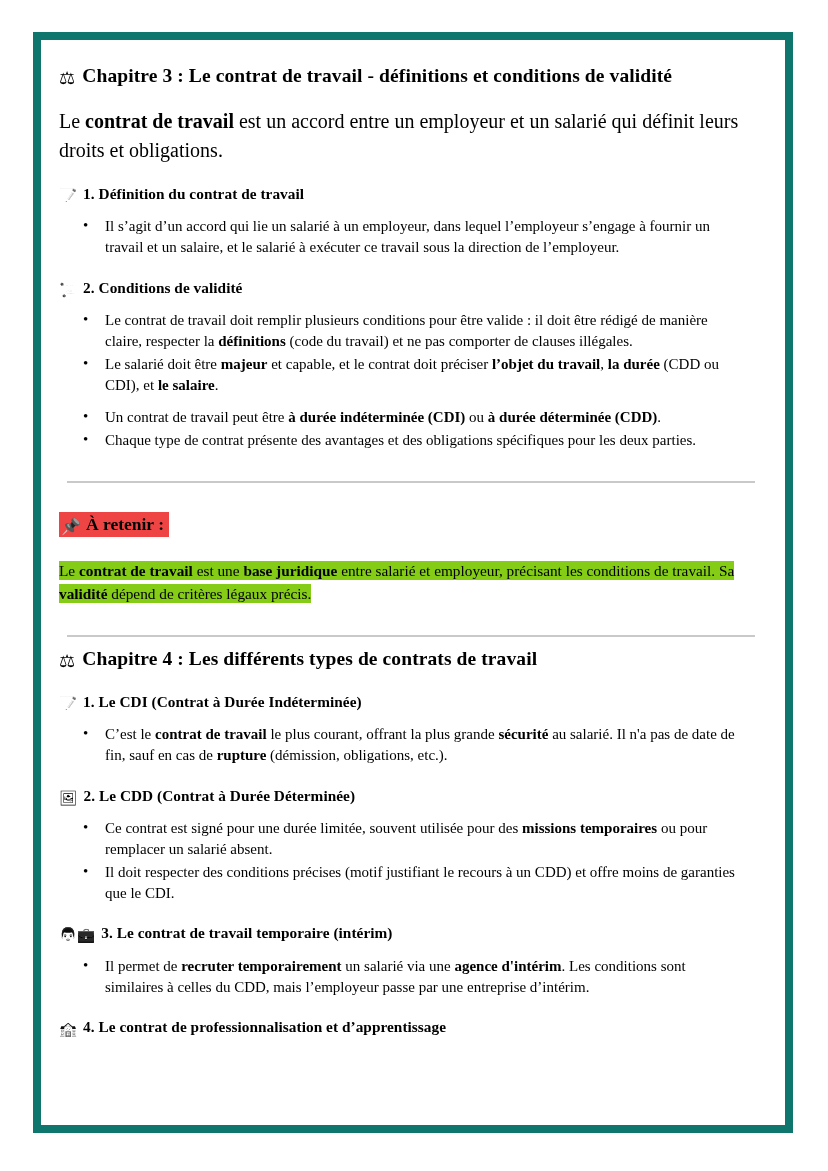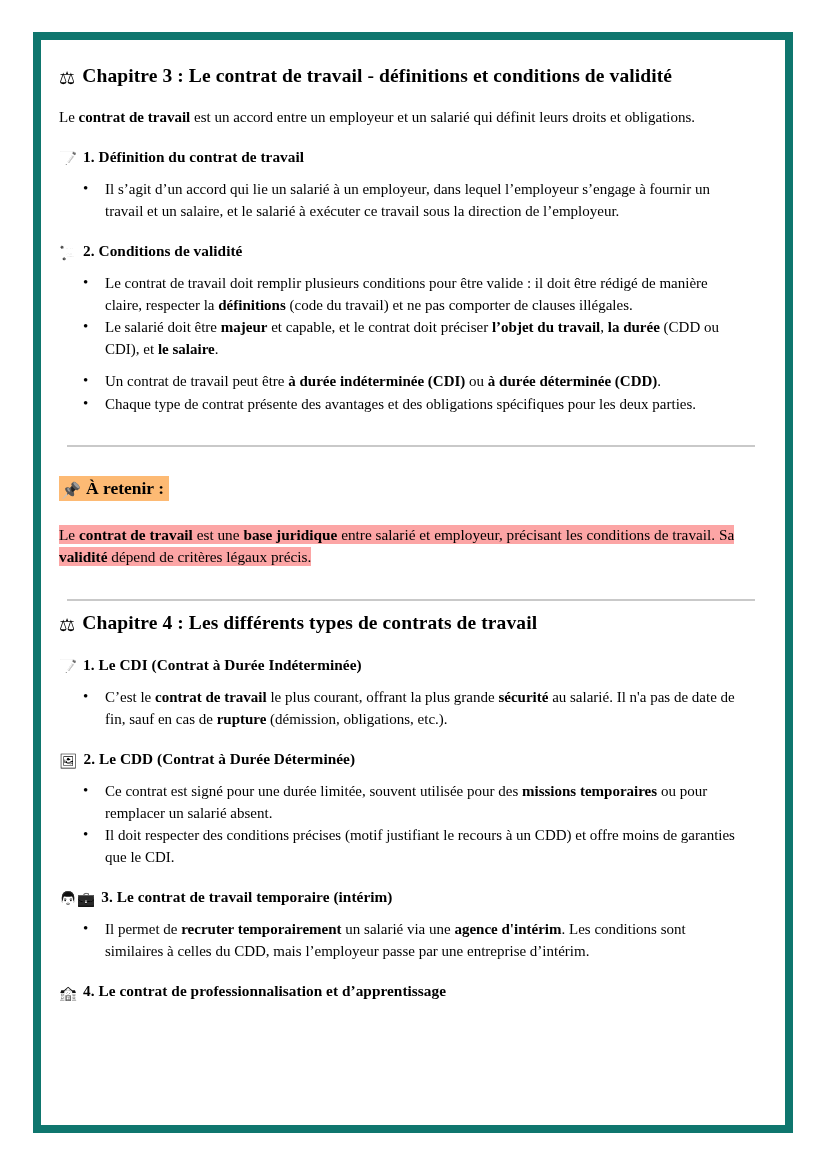--- a/index.html
+++ b/index.html
@@ -56,21 +56,21 @@
   .ico {
     display: inline-block;
     font-family: "DejaVu Sans", sans-serif;
     font-weight: normal;
     filter: grayscale(100%) contrast(175%);
     vertical-align: -2px;
   }
 
   
   .intro {
-    font-size: 15px;
+    font-size: 20px;
     line-height: 1.45;
     margin: 17px 0 0 0;
     text-align: left;
   }
   ul.bullets {
     margin: 11px 0 0 0;
     padding: 0 16px 0 46px;
     list-style: none;
   }
   ul.bullets > li {
@@ -99,32 +99,32 @@
   .sep-lower { margin-top: 31px; }
 
   
   .retain-title {
     font-size: 17.5px;
     font-weight: bold;
     margin: 30px 0 0 0;
     line-height: 1.3;
   }
   .retain-title .hl {
-    background: #fdba74;
+    background: #ef4444;
     padding: 2px 5px 3px 2px;
   }
   .retain-title .ico { font-size: 16px; margin-right: 5px; }
   .retain-body {
     font-size: 15.3px;
     line-height: 1.47;
     margin: 22px 0 0 0;
     max-width: 712px;
   }
   .retain-body .hl {
-    background: #fca5a5;
+    background: #84cc16;
     box-decoration-break: clone;
     -webkit-box-decoration-break: clone;
     padding: 1px 0;
   }
 </style>
 </head>
 <body>
 
 <div class="page">
   <div class="page-inner">

